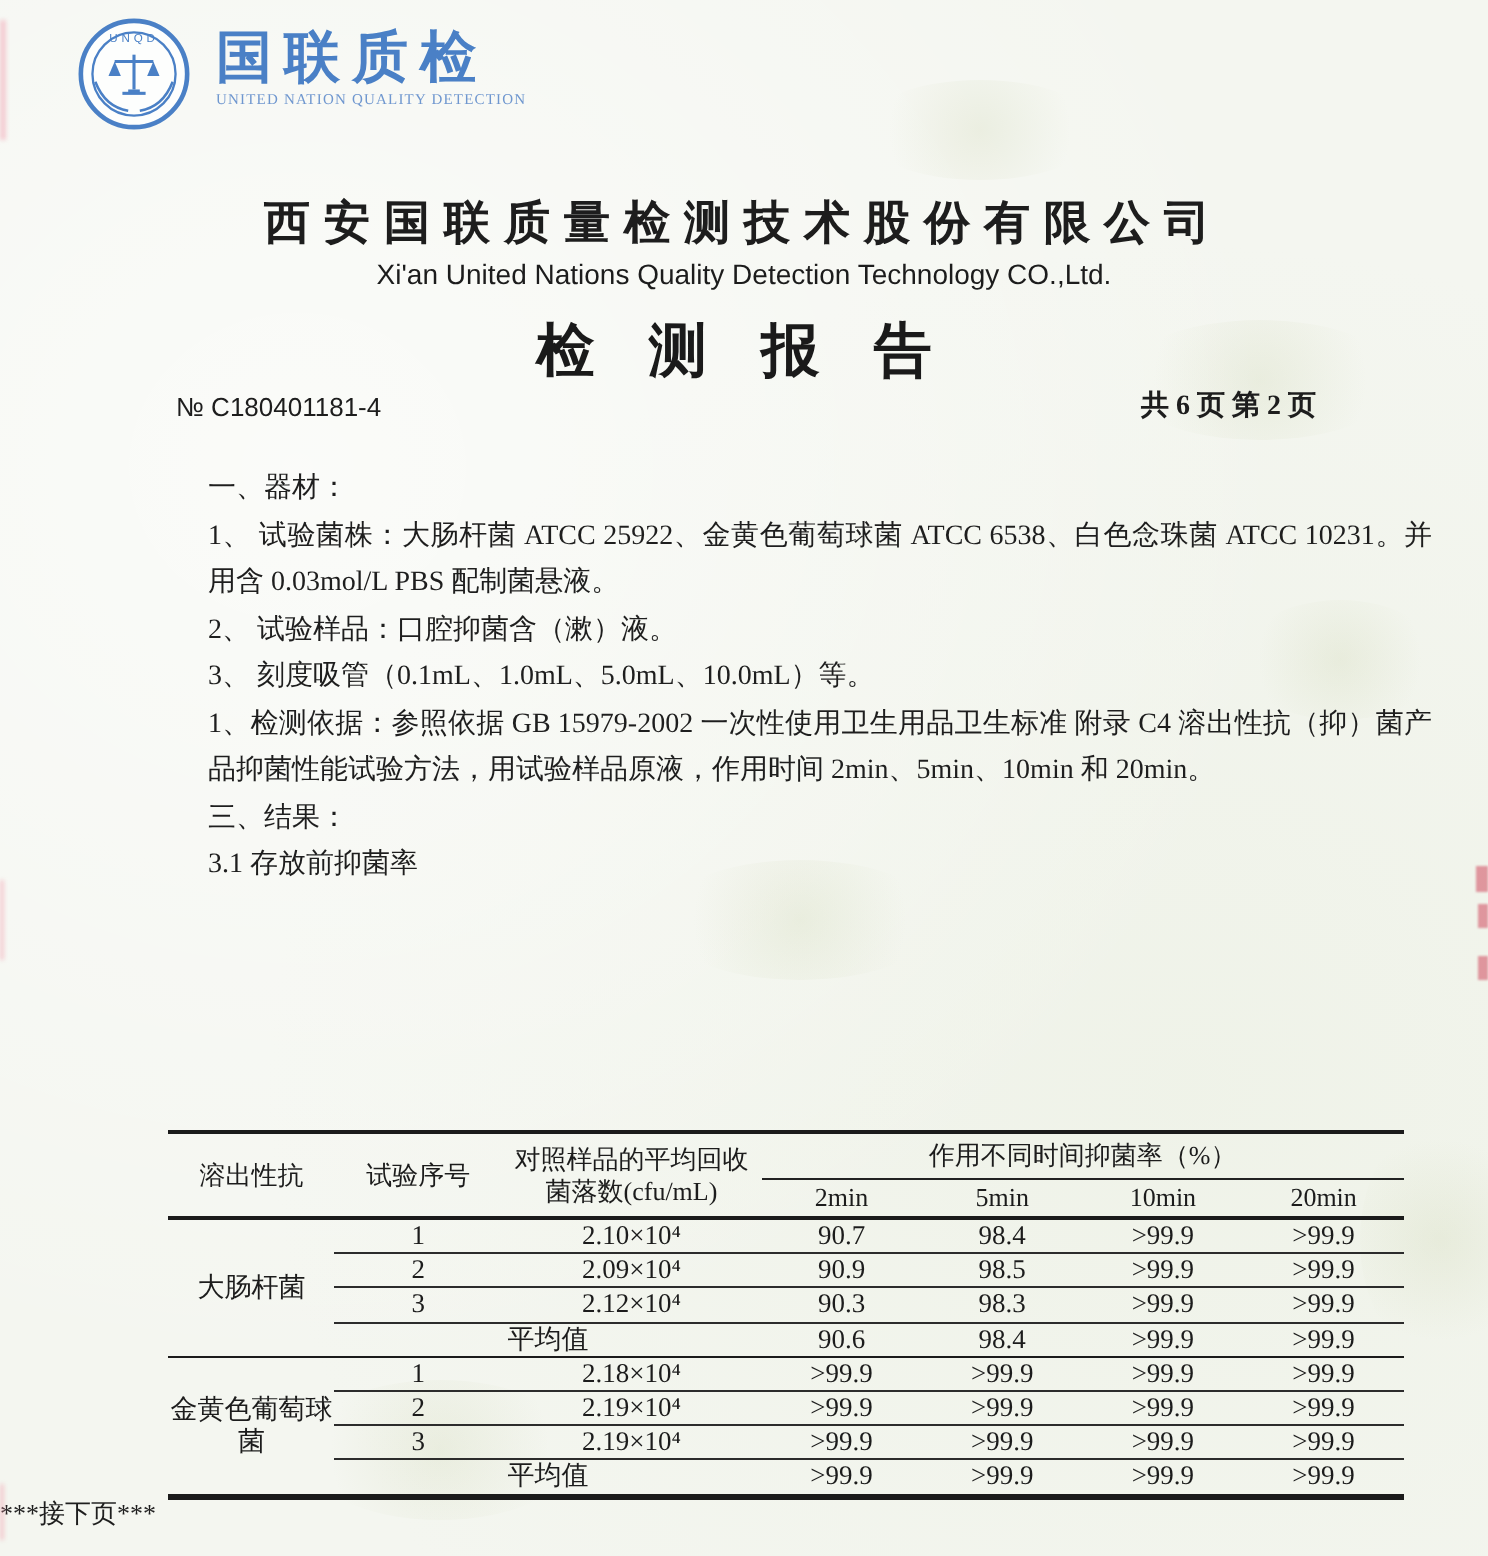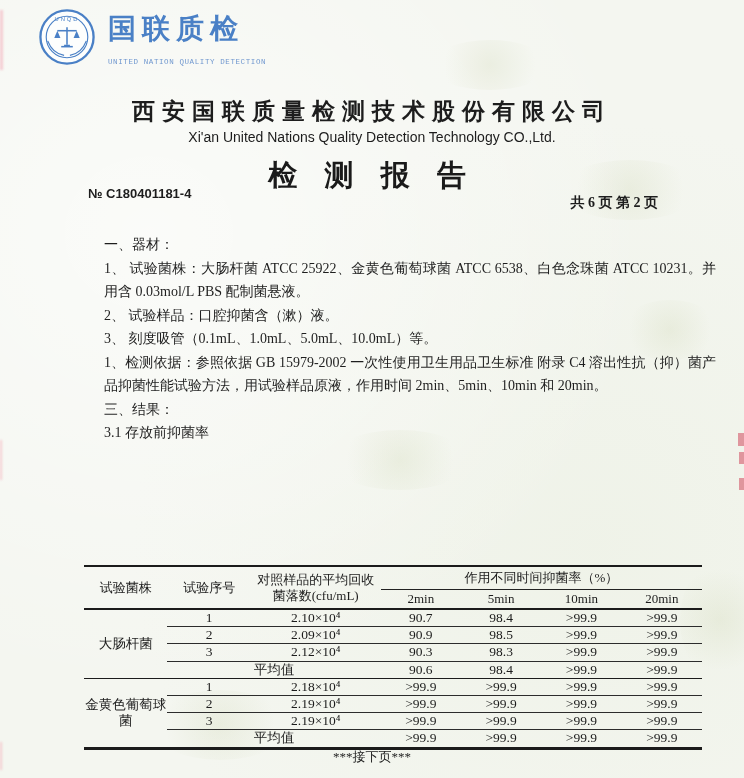--- a/index.html
+++ b/index.html
@@ -13,32 +13,32 @@
     color:#212121;
   }
   
   .wm { position:absolute; border-radius:50%; pointer-events:none;
         background:radial-gradient(circle, rgba(198,206,164,.22), transparent 70%); }
   
   .logo { position:absolute; top:8px; left:38px; display:flex; align-items:flex-start; }
   .logo-txt { margin-left:12px; margin-top:6px; }
   .logo-cn { font-family:"Liberation Sans","DejaVu Sans",sans-serif; font-weight:bold;
              font-size:28px; letter-spacing:6px; color:#4a80c6; line-height:30px; }
-  .logo-en { font-family:Liberation Mono, monospace; font-size:7.5px;
-             letter-spacing:.6px; color:#6f97cf; margin-top:14px; }
+  .logo-en { font-family:Liberation Serif, serif; font-size:7.5px;
+             letter-spacing:.6px; color:#6f97cf; margin-top:1px; }
   
   .company-cn { position:absolute; top:96px; left:0; width:744px; text-align:center;
                 font-size:23px; font-weight:bold; letter-spacing:7px; color:#1d1d1d; }
   .company-en { position:absolute; top:129px; left:0; width:744px; text-align:center;
                 font-family:"Liberation Sans","DejaVu Sans",sans-serif; font-size:14px; color:#1c1c1c; }
   .report-title { position:absolute; top:156px; left:0; width:744px; text-align:center;
                   font-size:29px; font-weight:bold; letter-spacing:10px; color:#1a1a1a; }
-  .report-no { position:absolute; top:186px; left:88px;
+  .report-no { position:absolute; top:196px; left:88px;
                font-family:"Liberation Sans","DejaVu Sans",sans-serif;
-               font-size:13px; font-weight:bold; color:#1d1d1d; }
+               font-size:13px; font-weight:normal; color:#1d1d1d; }
   .page-info { position:absolute; top:194px; right:86px; font-size:14px; font-weight:bold; color:#1d1d1d; }
   .subtitle { position:absolute; top:212px; left:88px; font-size:13px; font-weight:bold; color:#1d1d1d; }
   
   .body-text { position:absolute; top:233px; left:88px; width:612px;margin-left:16px; }
   .para { font-size:14px; line-height:23.5px; text-align:justify; color:#1e1e1e; }
   
   .report-table { position:absolute; top:565px; left:84px; width:618px;
                   border-collapse:collapse; table-layout:fixed;
                   border-top:2.5px solid #1b1b1b; border-bottom:3px solid #1b1b1b;
                   font-size:13px; color:#1c1c1c; }
@@ -50,21 +50,21 @@
   th.time-group { border-bottom:1.2px solid #222; }
   th.time-col { border-bottom:2px solid #1b1b1b; }
   .report-table tbody td { height:16.2px; font-size:13.5px; line-height:16px; }
   tr.inner td.rule { border-bottom:1px solid #2c2c2c; }
   tr.group-end td { border-bottom:1.6px solid #1b1b1b; }
   tr.table-end td { border-bottom:none; }
   td.strain { font-size:13px; }
   td.strain-sep { border-bottom:1.6px solid #1b1b1b; }
   td.avg-label { font-size:13px; }
   
-  .footer-note { position:absolute; top:748px; left:0; width:744px; text-align:center;
+  .footer-note { position:absolute; top:748px; left:0; width:744px; text-align:left;
                  font-size:13px; color:#1e1e1e; }
   
   .stamp-mark { position:absolute; background:rgba(205,55,80,.5); filter:blur(.6px); }
   .edge-pink { position:absolute; background:rgba(242,150,168,.45); filter:blur(1px); }
 </style>
 </head>
 <body>
 
 <div class="page">
 
@@ -122,21 +122,21 @@
       <col style="width:13.5%">
         <col style="width:13.5%">
         <col style="width:21%">
       <col style="width:13%">
         <col style="width:13%">
         <col style="width:13%">
         <col style="width:13%">
     </colgroup>
     <thead>
       <tr>
-        <th rowspan="2" class="rsp">试验菌株</th>
+        <th rowspan="2" class="rsp">溶出性抗</th>
         <th rowspan="2" class="rsp">试验序号</th>
         <th rowspan="2" class="rsp">
           <div>对照样品的平均回收</div>
           <div>菌落数(cfu/mL)</div>
         </th>
         <th colspan="4" class="time-group">作用不同时间抑菌率（%）</th>
       </tr>
       <tr>
         <th class="time-col">2min</th>
         <th class="time-col">5min</th>

